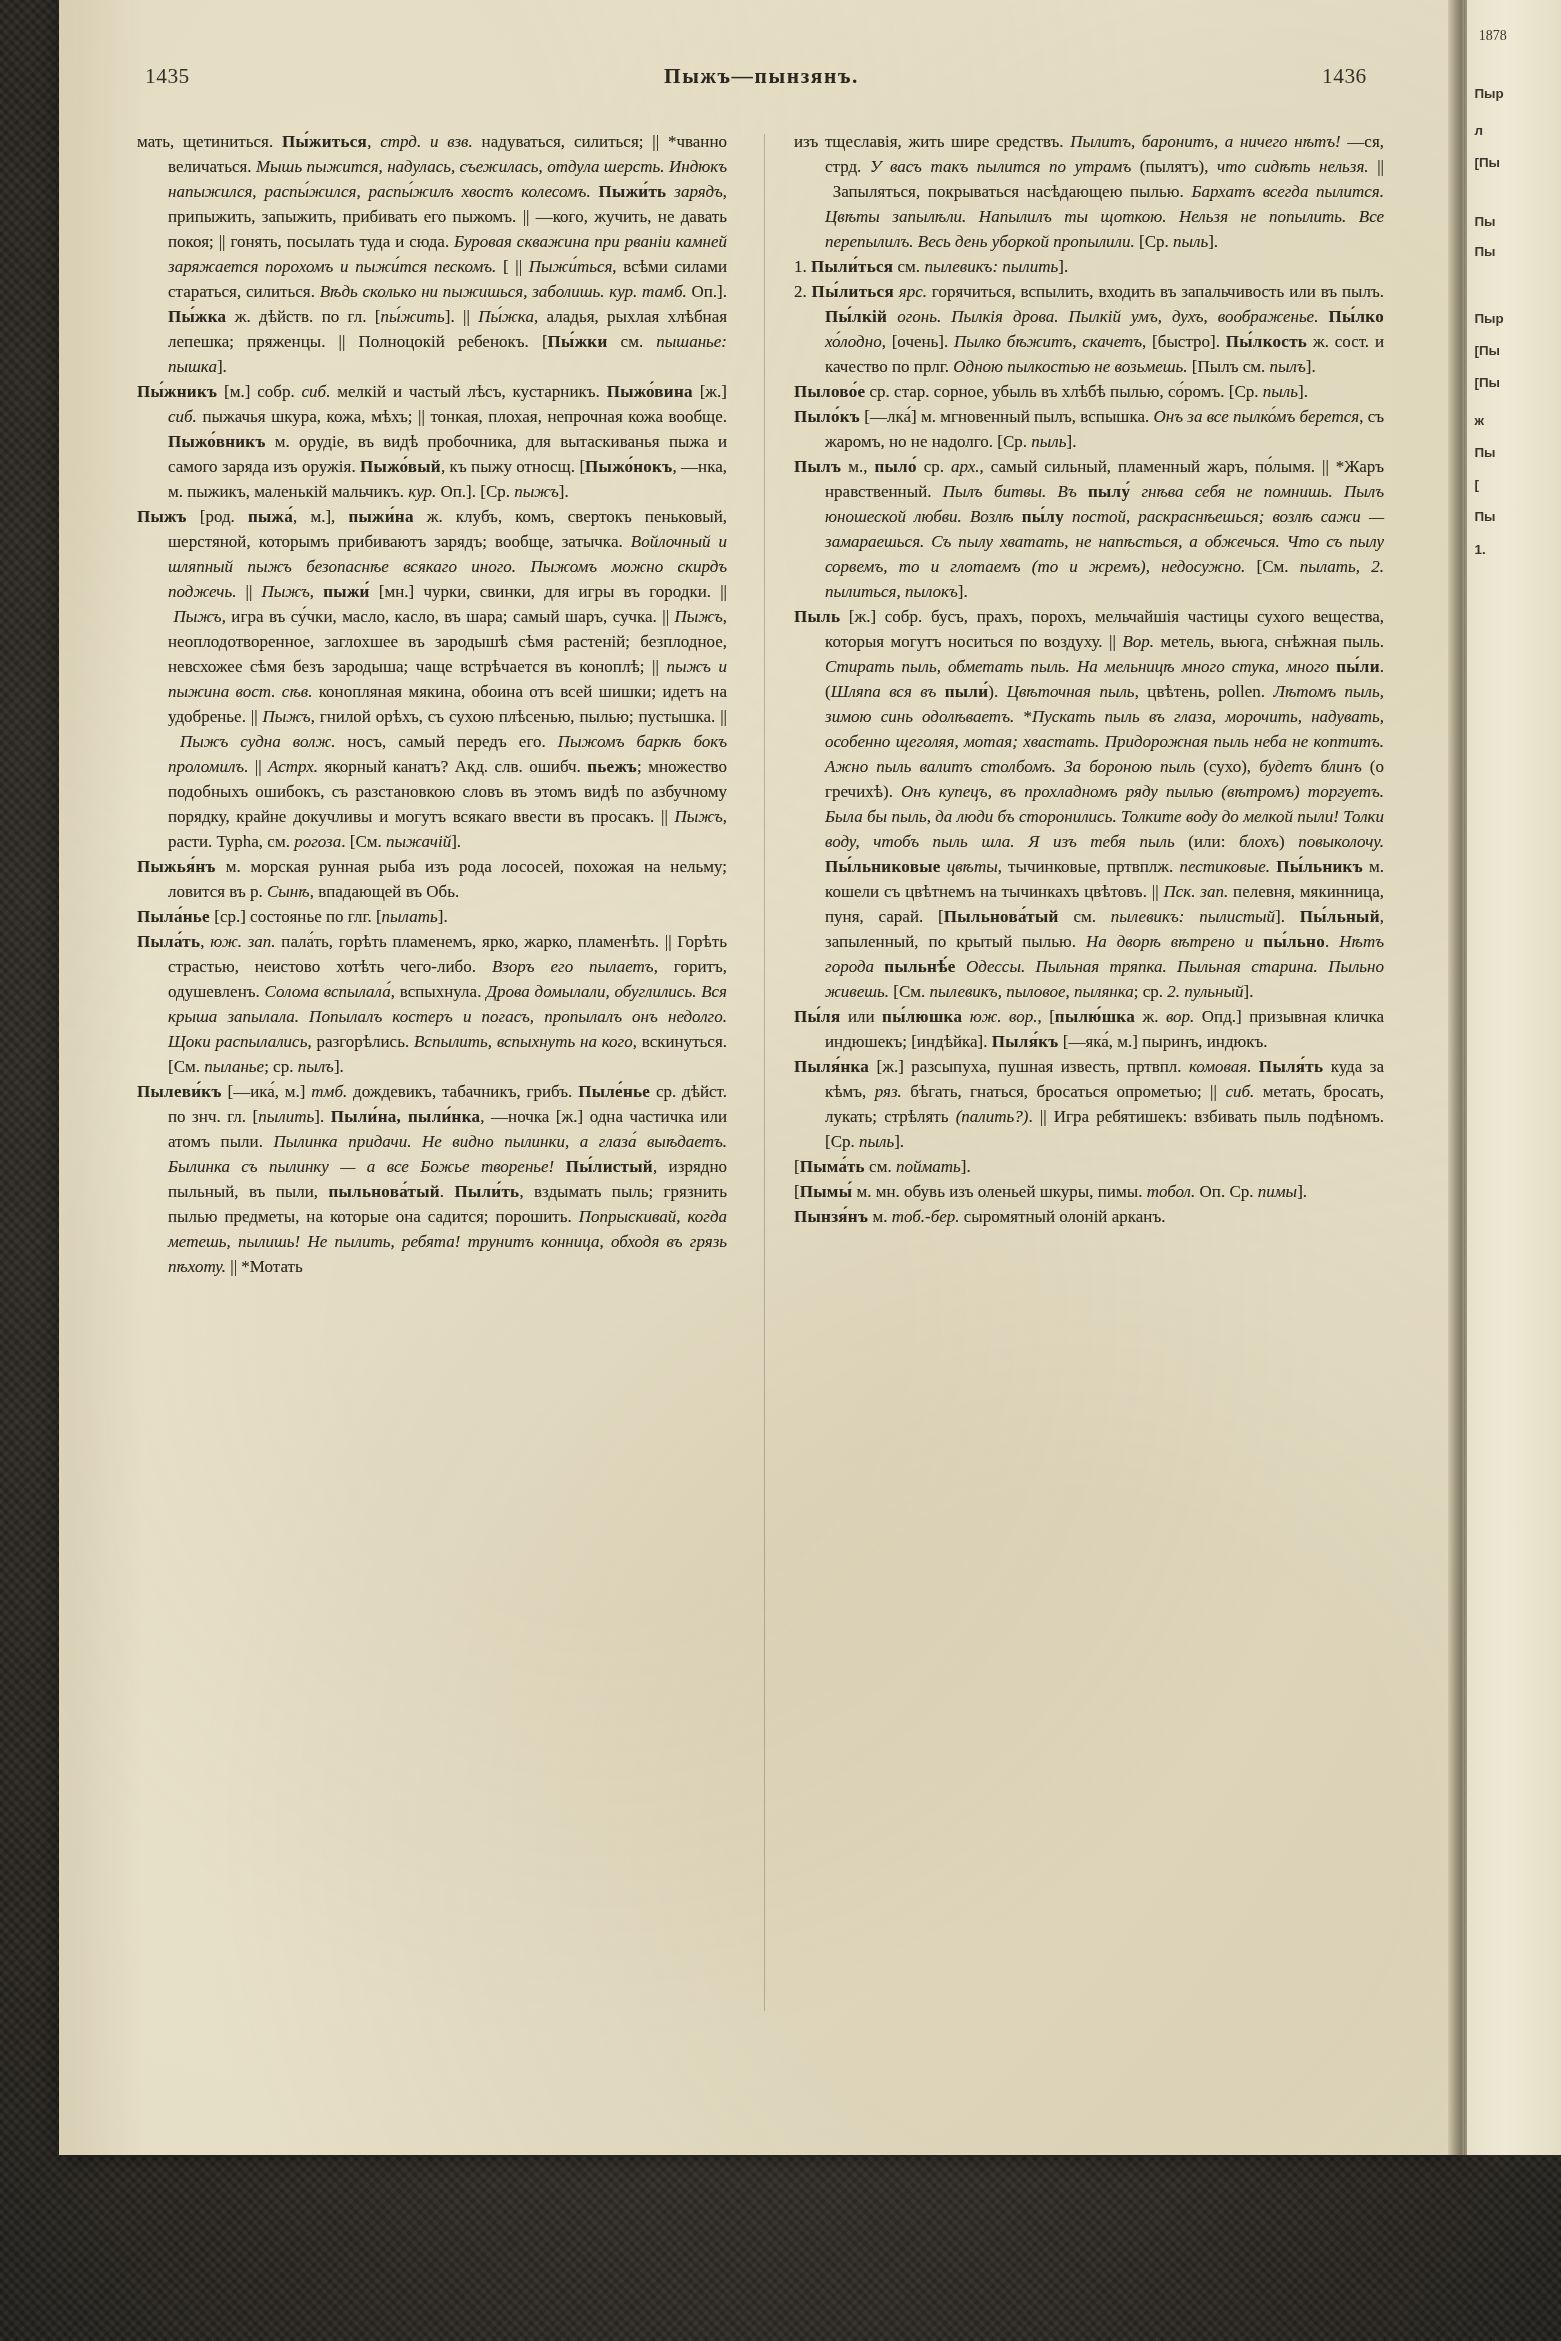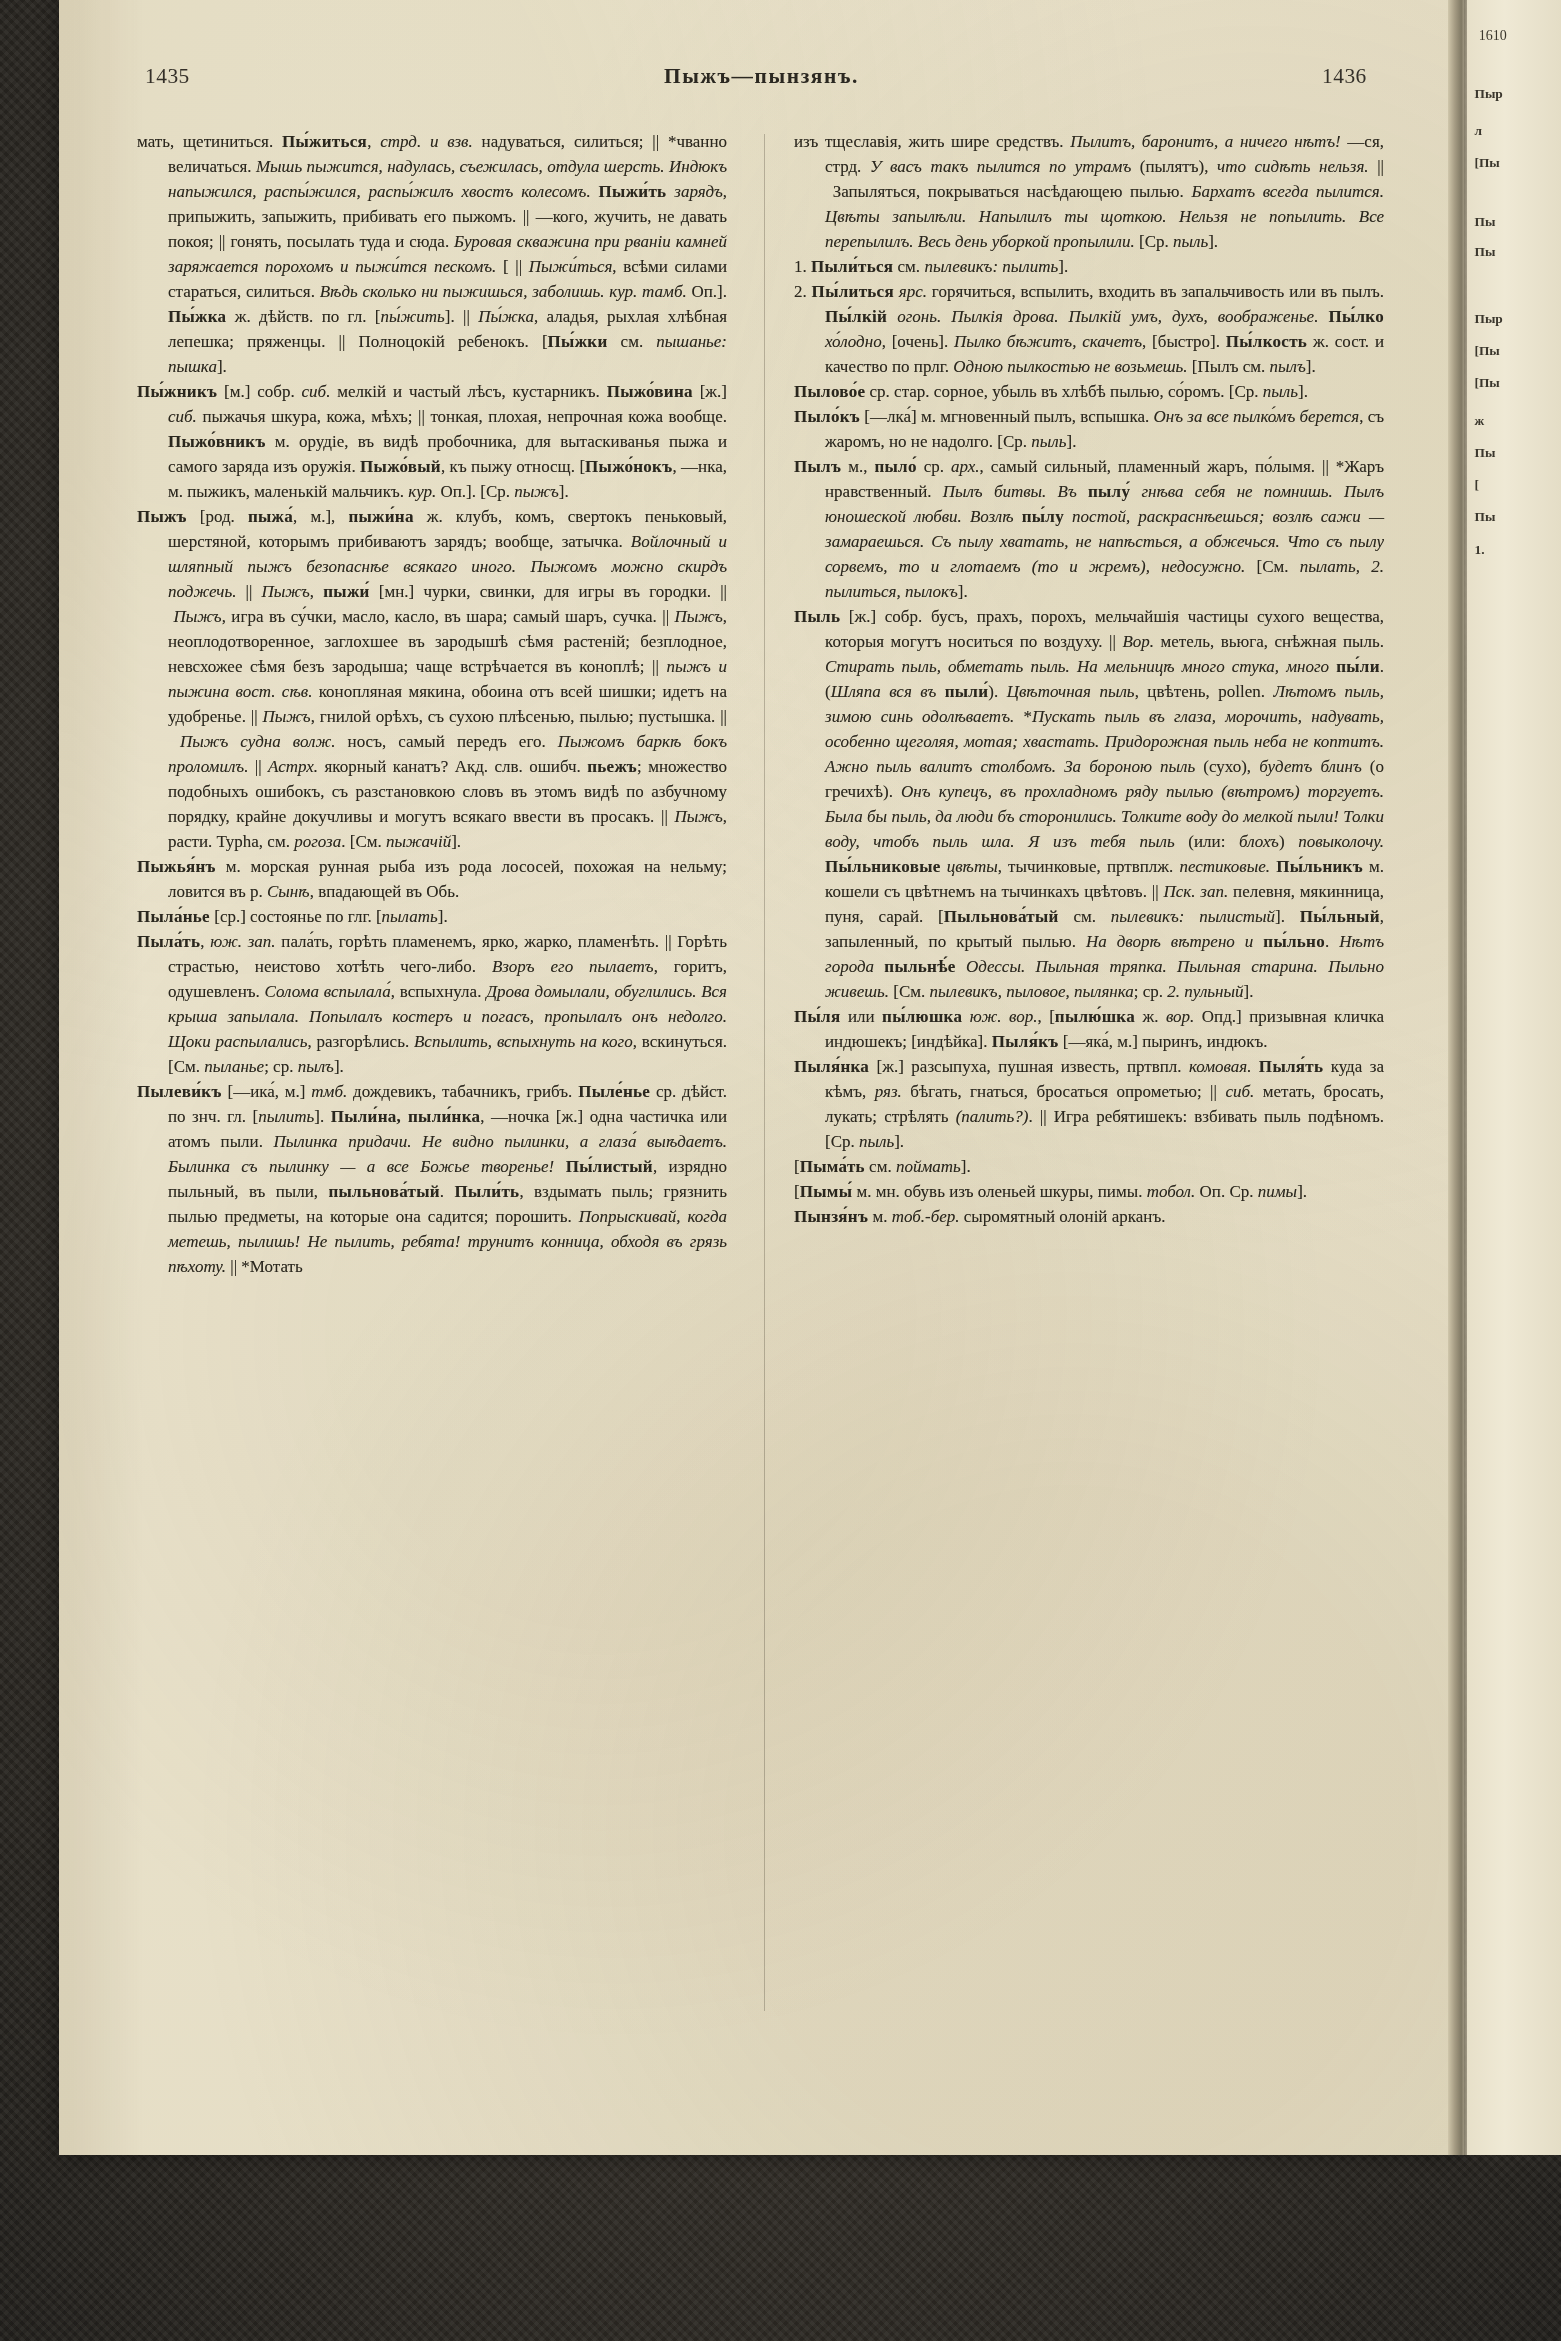--- a/index.html
+++ b/index.html
@@ -54,21 +54,21 @@
     position:absolute;left:1467px;top:0;width:94px;height:2155px;
     background:linear-gradient(90deg,#e7e0c9 0%, #efe9d5 40%, #e4ddc6 100%);
     overflow:hidden;
   }
   #nextpage .np-num{
     position:absolute;left:11.8px;top:28px;font-size:14px;color:#3b372d;
     font-family:"Liberation Serif",serif;
   }
   #nextpage .np-line{
     position:absolute;left:7.5px;font-size:13.4px;color:#3b372d;white-space:nowrap;
-    font-family:Liberation Serif, serif;font-weight:700;
+    font-family:Liberation Sans, sans-serif;font-weight:700;
   }
   
   #hdr{
     position:absolute;left:0;top:64px;width:1405px;height:38px;
   }
   .folio{
     position:absolute;top:0;font-size:21.4px;color:#35312a;letter-spacing:0.5px;
   }
   .folio.left{left:86px;}
   .folio.right{left:1263px;}
@@ -147,21 +147,21 @@
           <p class="entry">[<b>Пымы́</b> м. мн. обувь изъ оленьей шкуры, пимы. <i>тобол.</i> Оп. Ср. <i>пимы</i>].</p>
           <p class="entry"><b>Пынзя́нъ</b> м. <i>тоб.-бер.</i> сыромятный олоній арканъ.</p>
         </div>
     </div>
 
   </div>
 
   <div id="gutter"></div>
 
   <div id="nextpage">
-    <div class="np-num">1610</div>
+    <div class="np-num">1878</div>
     <div id="np-lines">
         <div class="np-line" style="top: 86px;">Пыр</div>
         <div class="np-line" style="top: 123px;">л</div>
         <div class="np-line" style="top: 155px;">[Пы</div>
         <div class="np-line" style="top: 214px;">Пы</div>
         <div class="np-line" style="top: 244px;">Пы</div>
         <div class="np-line" style="top: 311px;">Пыр</div>
         <div class="np-line" style="top: 343px;">[Пы</div>
         <div class="np-line" style="top: 375px;">[Пы</div>
         <div class="np-line" style="top: 413px;">ж</div>

